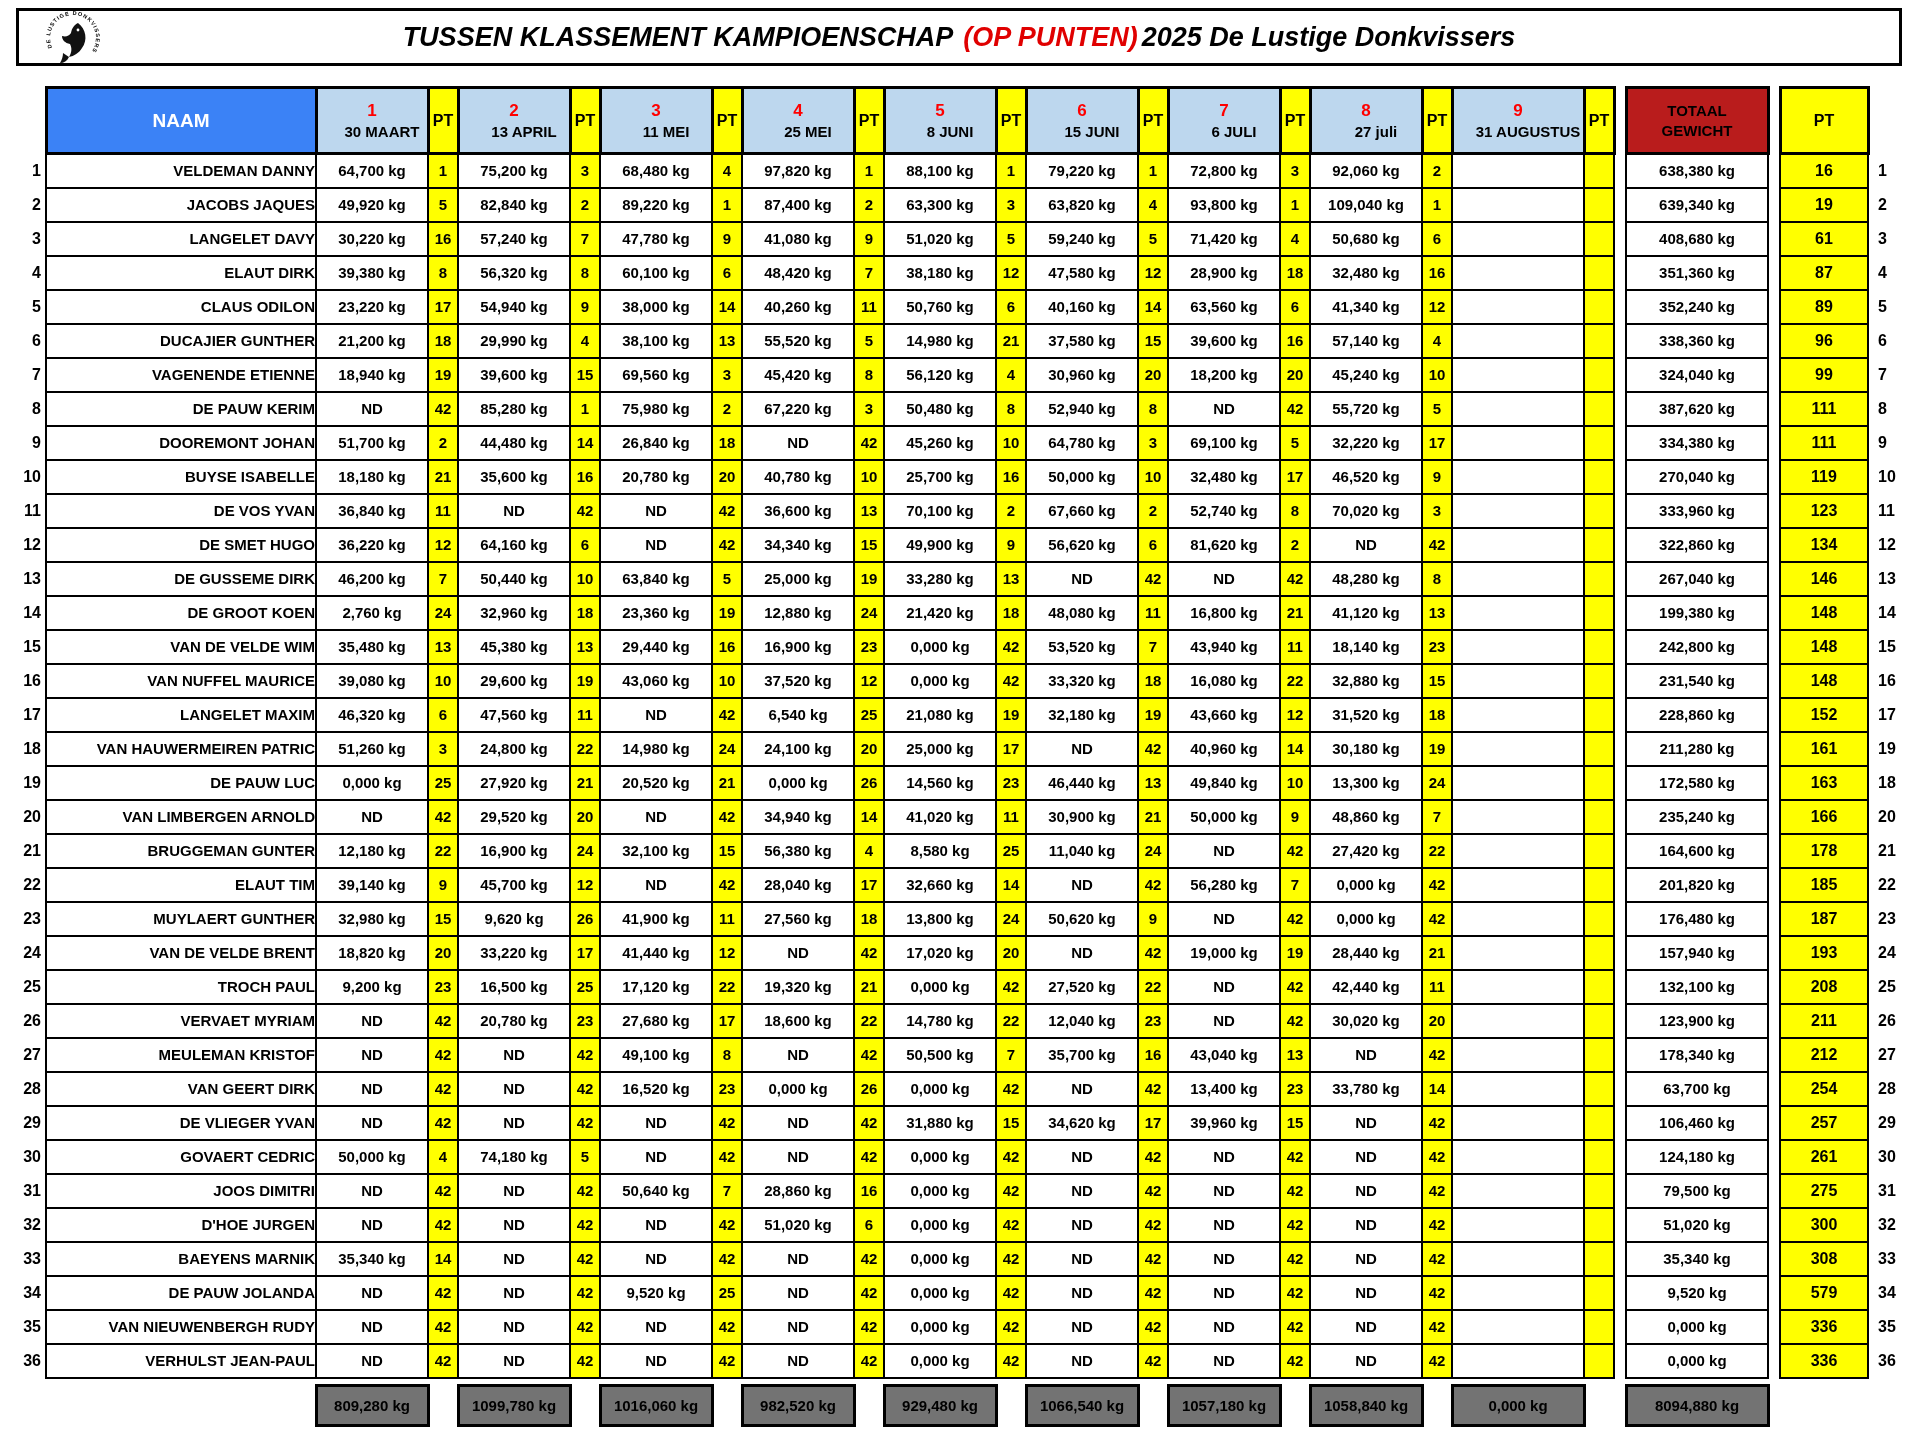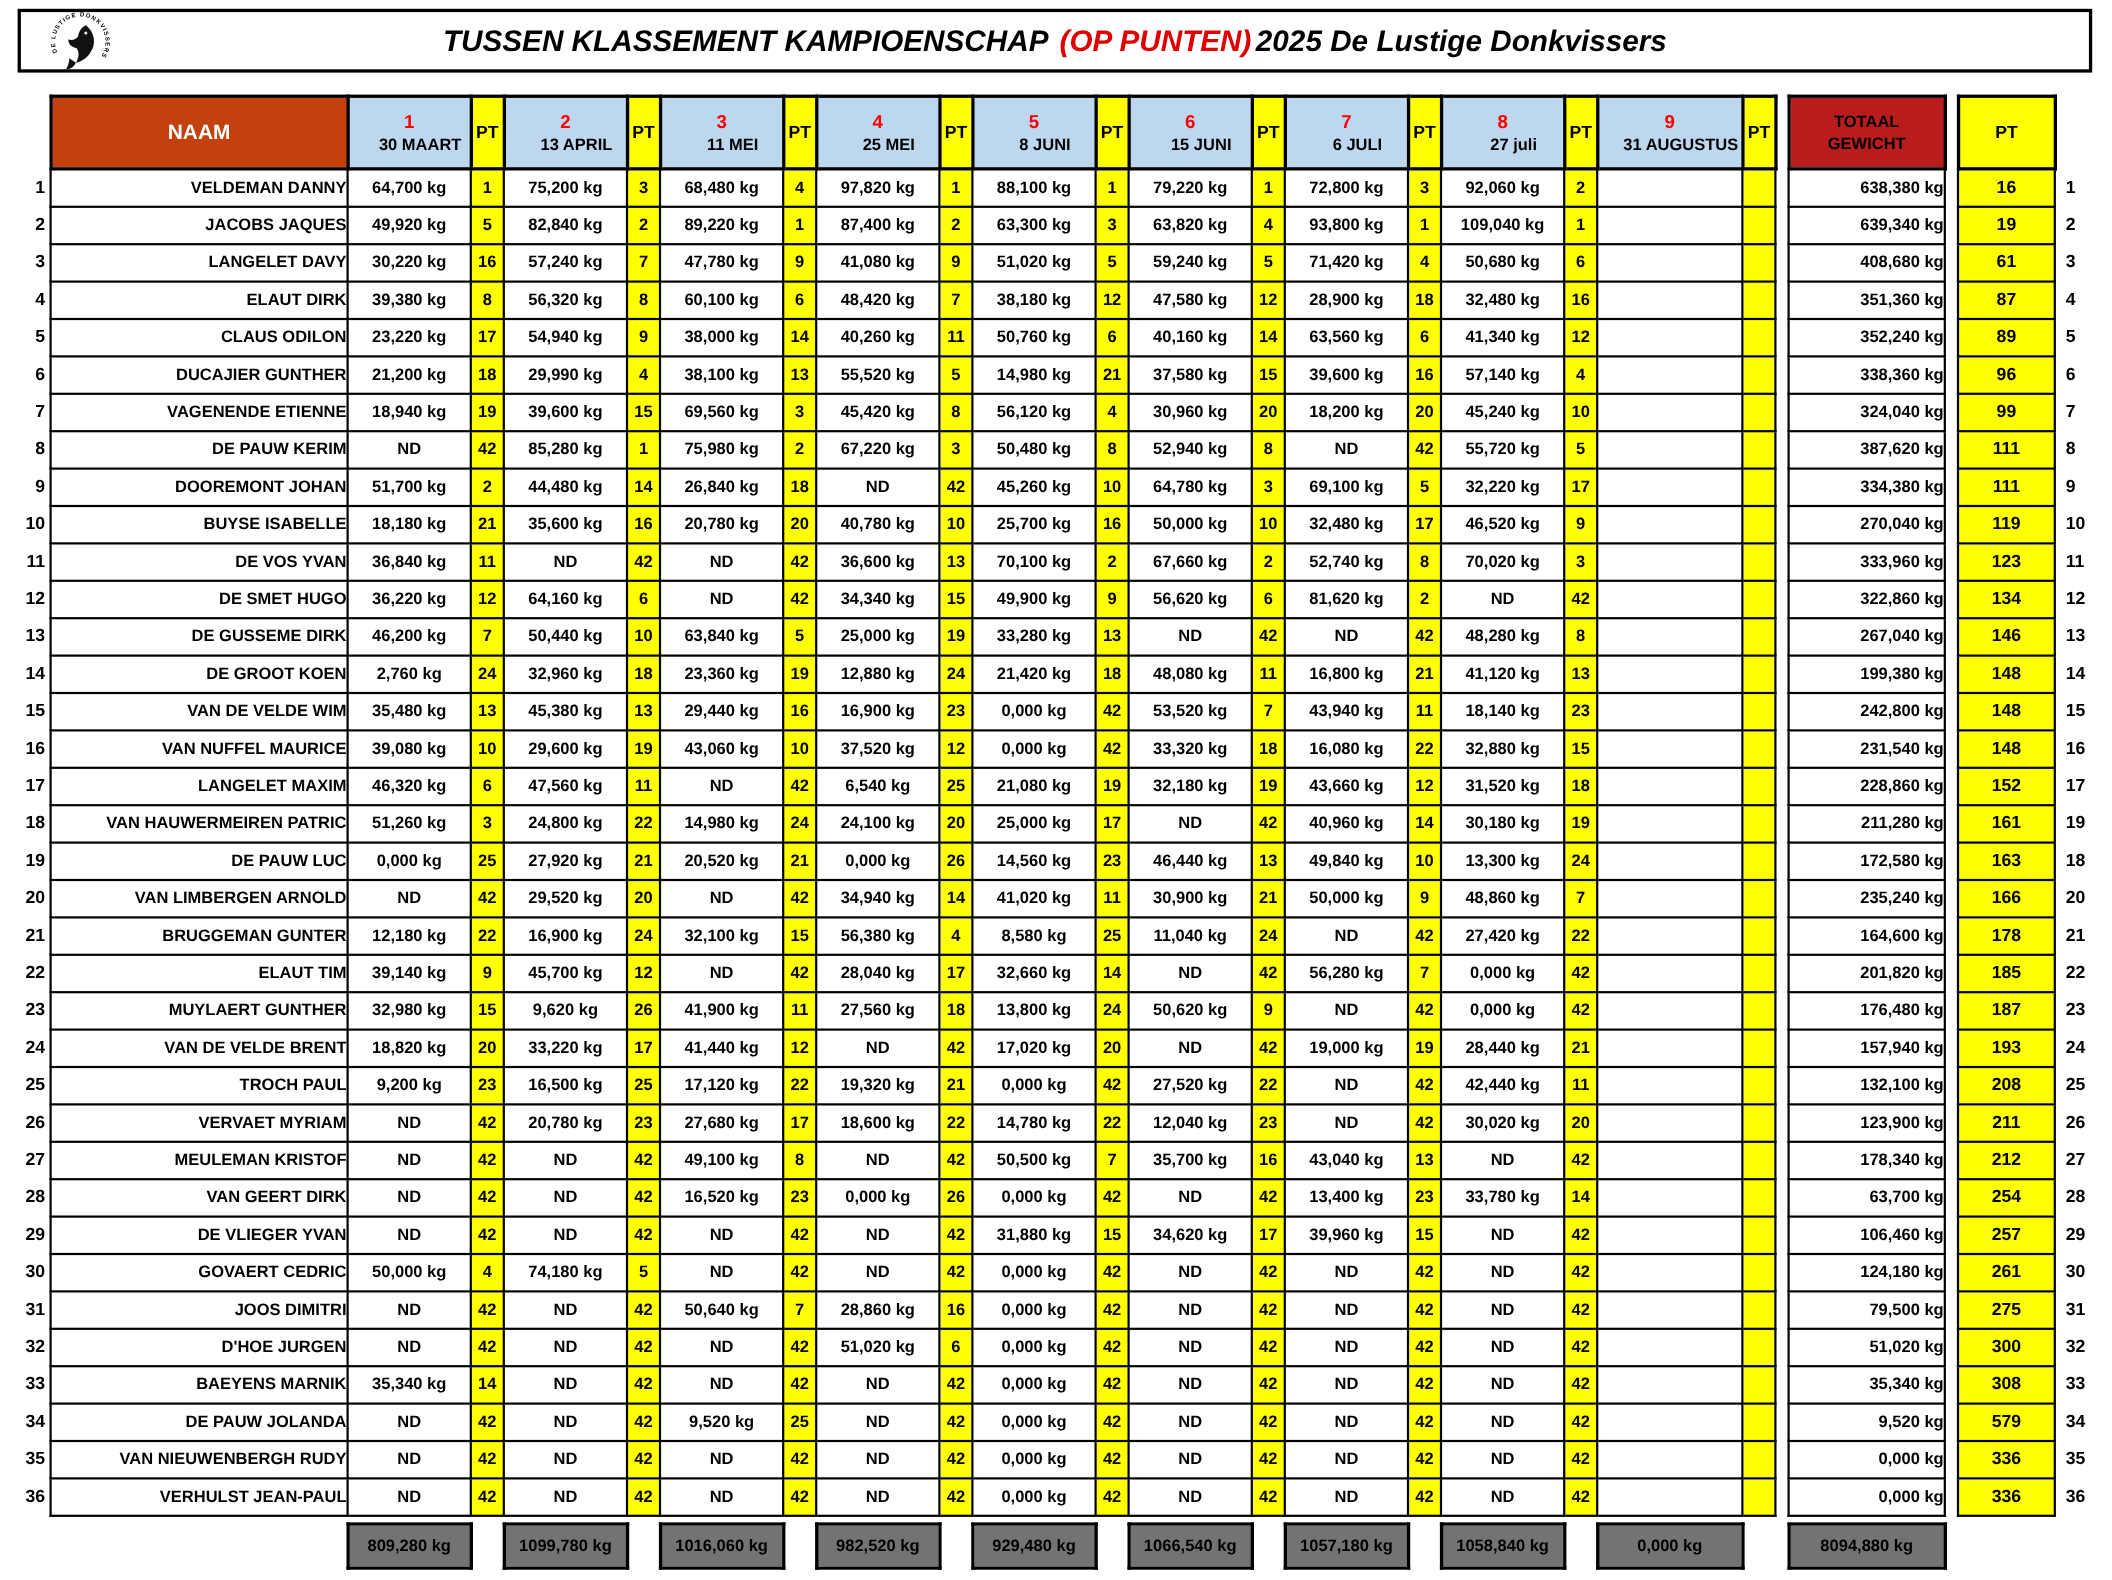--- a/index.html
+++ b/index.html
@@ -16,34 +16,34 @@
   table.standings{border-collapse:collapse;table-layout:fixed;width:1886px;}
   td,th{overflow:hidden;white-space:nowrap;vertical-align:middle;padding:0;}
   .c-ln{width:30px}.c-naam{width:270px}.c-w{width:112px}.c-pt{width:30px}
   .c-w9{width:132px}.c-gap{width:12px}.c-tot{width:142px}.c-ptt{width:88px}.c-rn{width:34px}
 
   tr.hrow{height:66px;}
   tr.drow{height:34px;}
   tr.sprow{height:8px;}
   tr.trow{height:40px;}
 
-  .hnaam{background:#c2410c;color:#fff;font-weight:bold;font-size:19px;border:3px solid #000;text-align:center;}
+  .hnaam{background:#3b82f6;color:#fff;font-weight:bold;font-size:19px;border:3px solid #000;text-align:center;}
   .hsess{background:#bdd7ee;border:3px solid #000;text-align:center;}
   .snum{color:#f00;font-weight:bold;font-size:17px;line-height:1.3;}
   .sdate{font-weight:bold;font-size:15px;line-height:1.2;margin-left:20px;}
   .hpt{background:#ff0;border:3px solid #000;font-weight:bold;font-size:16px;text-align:center;}
   .htot{background:#b91c1c;border:3px solid #000;font-weight:bold;font-size:15px;text-align:center;line-height:1.3;}
 
   .ln{border:none;text-align:right;padding-right:4px;font-weight:bold;font-size:16px;background:#fff;}
   .rn{border:none;text-align:left;padding-left:9px;font-weight:bold;font-size:16px;background:#fff;}
   .naam{background:#fff;font-weight:bold;font-size:15px;text-align:right;padding-left:3px;border:2px solid #000;}
   .w{background:#fff;font-weight:bold;font-size:15px;text-align:center;border:2px solid #000;}
   .pt{background:#ff0;font-weight:bold;font-size:15px;text-align:center;border:2px solid #000;}
   .gap{border:none;background:#fff;}
-  .tot{background:#fff;font-weight:bold;font-size:15px;text-align:right;border:2px solid #000;}
+  .tot{background:#fff;font-weight:bold;font-size:15px;text-align:center;border:2px solid #000;}
   .ptt{background:#ff0;font-weight:bold;font-size:16px;text-align:center;border:2px solid #000;}
   .blank{border:none;background:#fff;}
 
   .totbox{background:#737373;border:3px solid #000;font-weight:bold;font-size:15px;text-align:center;}
   .sptd{border:none;background:#fff;}
 </style>
 </head>
 <body>
 
 <div class="page">

